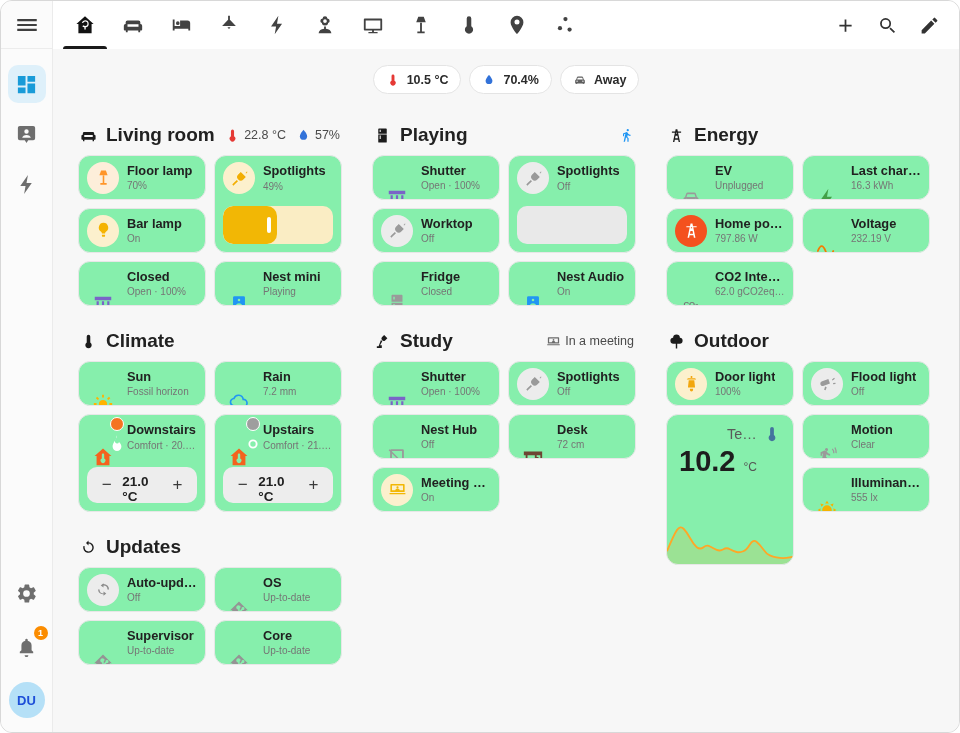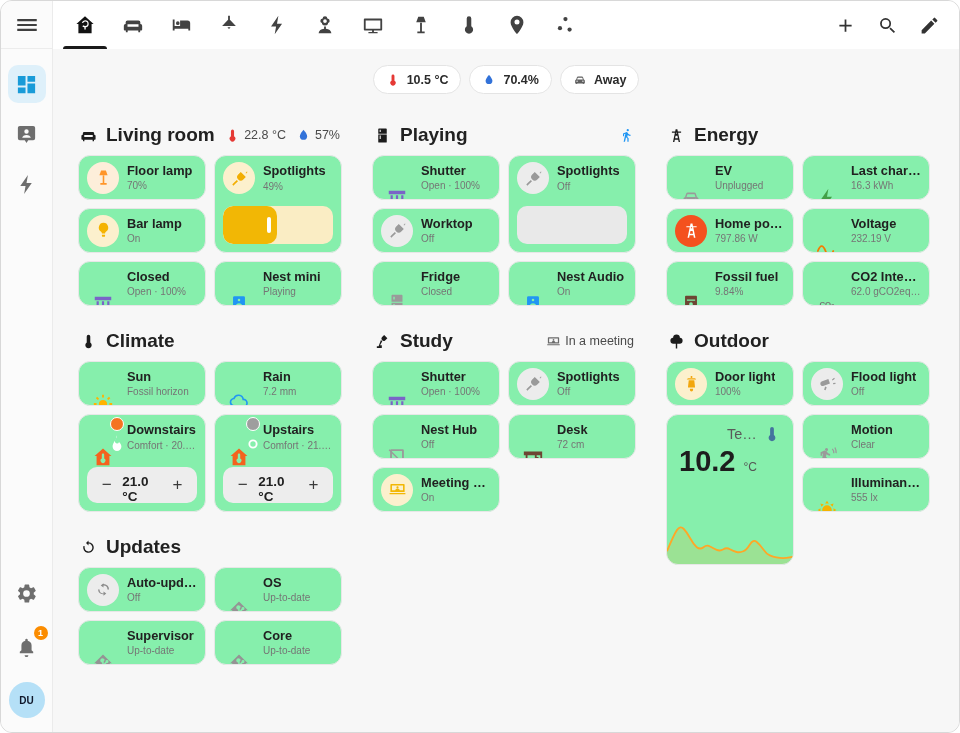--- a/index.html
+++ b/index.html
@@ -17,21 +17,21 @@
   .side-divider{width:100%;border-top:1px solid #ececec;margin:10px 0 16px;}
   .side-item{width:38px;height:38px;border-radius:10px;display:flex;align-items:center;justify-content:center;
     color:#6e6e6e;margin-bottom:12px;background:none;border:none;cursor:pointer;}
   .side-item .icn{width:23px;height:23px;}
   .side-item.active{background:#def0fa;color:#199bd8;}
   .side-bottom{margin-top:auto;display:flex;flex-direction:column;align-items:center;gap:16px;}
   .side-bottom .side-item{margin-bottom:0;}
   .bell-wrap{position:relative;}
   .badge{position:absolute;top:-2px;right:-2px;background:#fb8c00;color:#fff;font-size:9px;font-weight:bold;
     border-radius:8px;min-width:14px;height:14px;display:flex;align-items:center;justify-content:center;padding:0 3px;}
-  .avatar{width:36px;height:36px;border-radius:50%;background:#b5e0f7;color:#0f172a;font-weight:bold;font-size:10px;
+  .avatar{width:36px;height:36px;border-radius:50%;background:#b5e0f7;color:#1d4ed8;font-weight:bold;font-size:13px;
     display:flex;align-items:center;justify-content:center;border:none;cursor:pointer;}
 
   
   .main{position:absolute;left:52px;right:0;top:0;bottom:0;display:flex;flex-direction:column;}
   .topbar{height:48px;background:#fff;display:flex;align-items:center;padding:0 10px 0 8px;flex:none;}
   .tabs{display:flex;height:100%;}
   .tab{width:48px;height:100%;position:relative;display:flex;align-items:center;justify-content:center;
     color:#424242;background:none;border:none;cursor:pointer;}
   .tab .icn{width:22px;height:22px;}
   .tab.active{color:#121212;}
@@ -839,35 +839,20 @@
                       </span>
                     </span>
                     <div class="card-texts">
                       <div class="card-name">Voltage</div>
                       <div class="card-state">232.19 V</div>
                     </div>
                   </div>
                 </div>
                 <div class="card">
                   <div class="card-main">
-                    <span class="icon-wrap plain" style="color: rgb(109, 69, 51);">
-                      <span class="icn">
-                        <svg xmlns="http://www.w3.org/2000/svg" viewBox="0 0 24 24" fill="currentColor">
-                          <path fill-rule="evenodd" d="M6.5 3h11a1 1 0 0 1 1 1v16a1 1 0 0 1-1 1h-11a1 1 0 0 1-1-1V4a1 1 0 0 1 1-1zM7.5 7v1.4h9V7zm0 8.6V17h9v-1.4zM12 10a2 2 0 1 0 0 4 2 2 0 0 0 0-4z"></path>
-                        </svg>
-                      </span>
-                    </span>
-                    <div class="card-texts">
-                      <div class="card-name">Fossil fuel</div>
-                      <div class="card-state">9.84%</div>
-                    </div>
-                  </div>
-                </div>
-                <div class="card">
-                  <div class="card-main">
                     <span class="icon-wrap plain" style="color: rgb(117, 117, 117);">
                       <span class="icn">
                         <svg xmlns="http://www.w3.org/2000/svg" viewBox="0 0 24 24" fill="currentColor">
                           <text x="12" y="15.5" text-anchor="middle" font-family="Liberation Sans, sans-serif" font-size="8.5" font-weight="bold" fill="currentColor">CO₂</text>
                         </svg>
                       </span>
                     </span>
                     <div class="card-texts">
                       <div class="card-name">CO2 Intensity</div>
                       <div class="card-state">62.0 gCO2eq/…</div>

